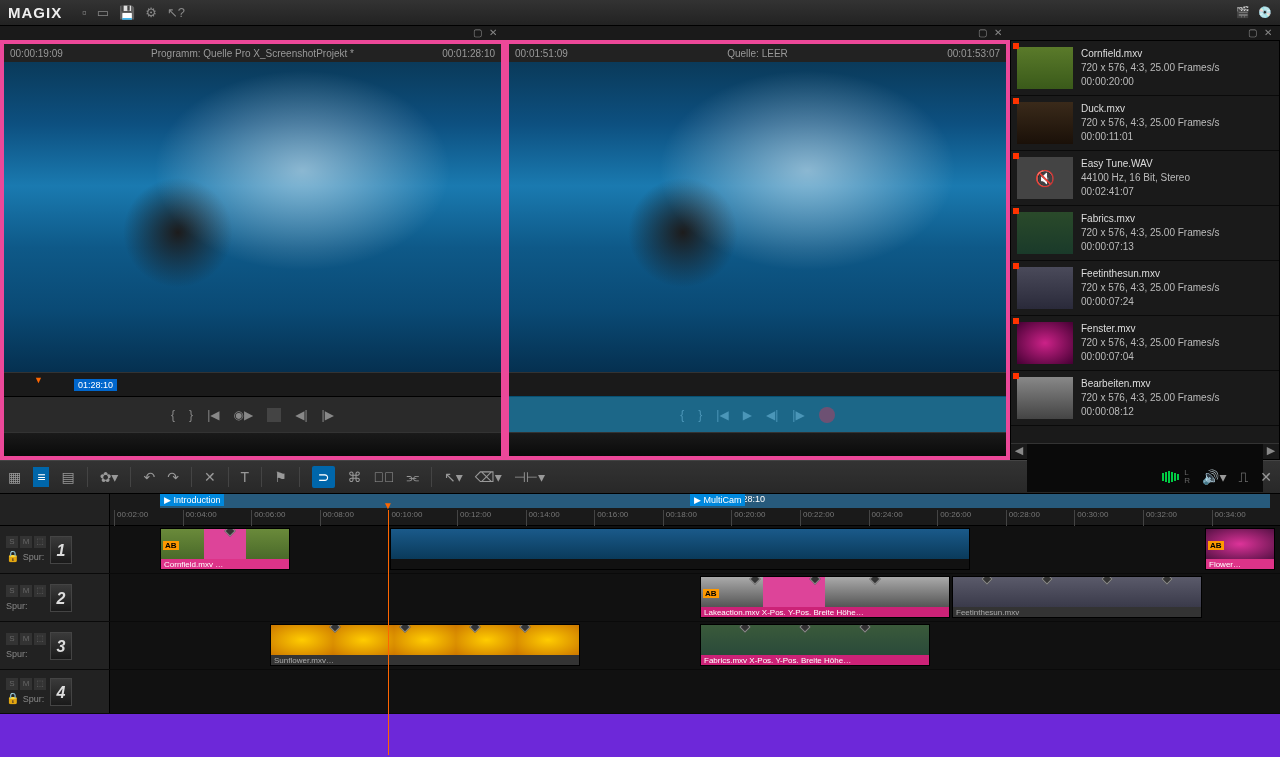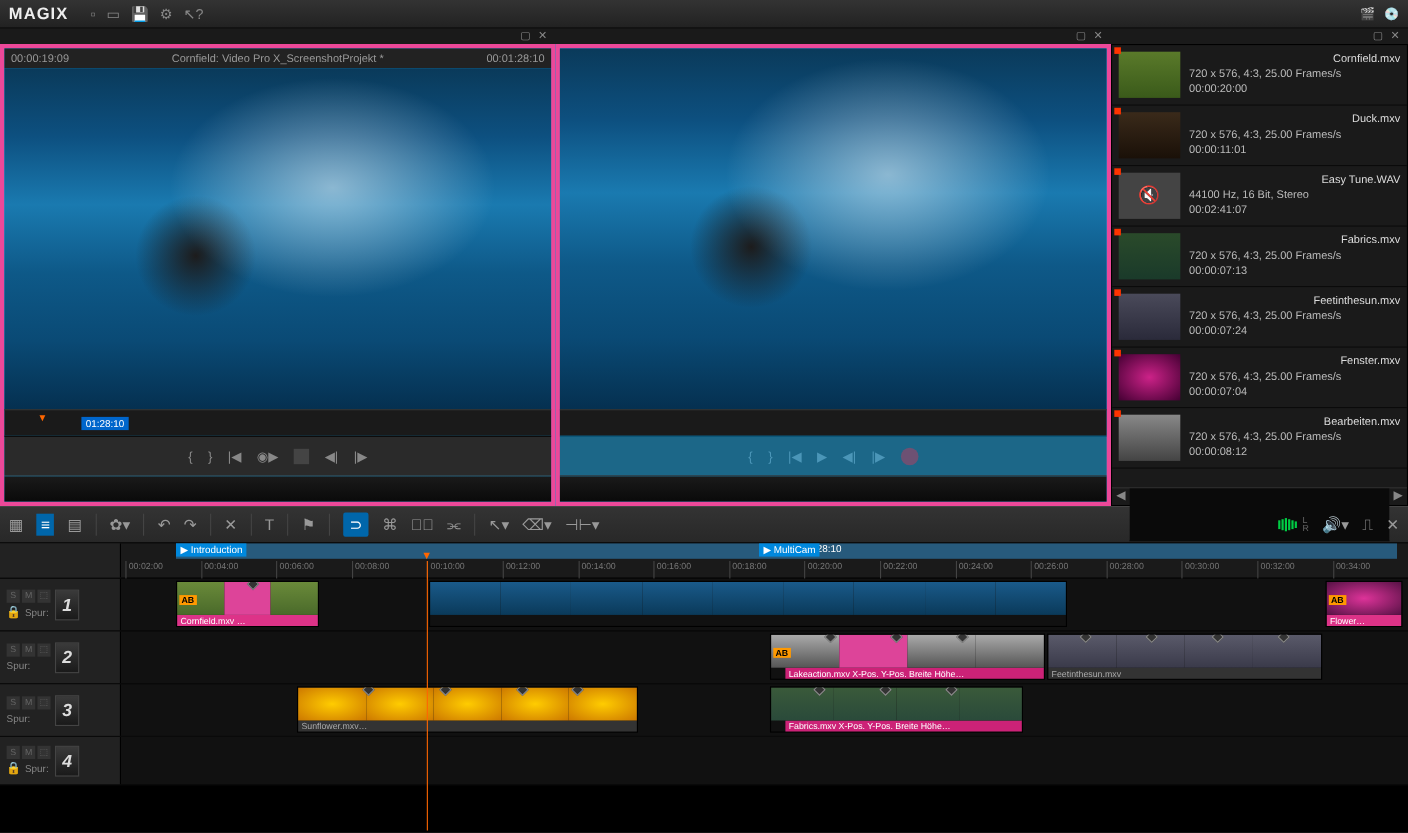--- a/index.html
+++ b/index.html
@@ -49,37 +49,37 @@
 .import-item::before { content: ''; position: absolute; left: 2px; top: 2px; width: 6px; height: 6px; background: #ff3300; }
 .import-thumb { width: 56px; height: 42px; background: #333; margin-right: 8px; }
 .import-thumb.field { background: linear-gradient(#5a7a2a, #3a5a1a); }
 .import-thumb.duck { background: linear-gradient(#3a2a1a, #1a1008); }
 .import-thumb.audio { background: #444; display: flex; align-items: center; justify-content: center; color: #888; font-size: 16px; }
 .import-thumb.fabrics { background: linear-gradient(#2a4a2a, #1a3a2a); }
 .import-thumb.feet { background: linear-gradient(#4a4a5a, #2a2a3a); }
 .import-thumb.flower { background: radial-gradient(#cc2288, #440033); }
 .import-thumb.lake { background: linear-gradient(#888, #444); }
 .import-info { flex: 1; font-size: 10px; color: #bbb; line-height: 14px; }
-.import-info .name { color: #ddd; text-align: right; }
+.import-info .name { color: #ddd; }
 .import-scroll { height: 16px; background: #1a1a1a; border-top: 1px solid #333; display: flex; }
 .import-scroll .arrow { width: 16px; text-align: center; color: #888; cursor: pointer; }
 .import-scroll .track { flex: 1; background: #0a0a0a; }
 
 
 .timeline-toolbar { height: 34px; background: linear-gradient(#333, #282828); display: flex; align-items: center; padding: 0 8px; gap: 12px; border-top: 1px solid #444; border-bottom: 1px solid #000; }
 .timeline-toolbar .ico { color: #999; cursor: pointer; font-size: 14px; }
 .timeline-toolbar .sep { width: 1px; height: 20px; background: #444; }
 .timeline-toolbar .magnet { background: #0066aa; padding: 3px 6px; border-radius: 2px; color: #fff; }
 .timeline-toolbar .spacer { flex: 1; }
 .audio-meter { display: flex; gap: 1px; align-items: center; }
 .audio-meter .seg { width: 2px; background: #00cc44; }
 .audio-meter .lr { font-size: 8px; color: #666; margin-left: 4px; line-height: 8px; }
 
 
-.timeline { height: 263px; background: #000000; display: flex; flex-direction: column; }
+.timeline { height: 263px; background: #6d28d9; display: flex; flex-direction: column; }
 .timeline-ruler { height: 32px; background: #1a1a1a; display: flex; border-bottom: 1px solid #000; }
 .ruler-head { width: 110px; background: #222; border-right: 1px solid #000; }
 .ruler-body { flex: 1; position: relative; font-size: 9px; color: #888; }
 .ruler-top { height: 16px; position: relative; }
 .marker-intro { position: absolute; left: 50px; top: 0; background: #0088dd; color: #fff; padding: 1px 4px; font-size: 9px; }
 .marker-multi { position: absolute; left: 580px; top: 0; background: #0088dd; color: #fff; padding: 1px 4px; font-size: 9px; }
 .play-range { position: absolute; left: 50px; right: 10px; top: 0; height: 14px; background: #3399dd; opacity: 0.5; }
 .playhead-time { position: absolute; left: 620px; top: 0; color: #fff; font-size: 9px; }
 .ruler-ticks { height: 16px; display: flex; padding-left: 4px; position: relative; }
 .ruler-ticks span { flex: 1; font-size: 8px; color: #777; border-left: 1px solid #444; padding-left: 2px; }
@@ -94,21 +94,21 @@
 .track-head .lock { color: #888; font-size: 11px; }
 .track-head .num { background: linear-gradient(#3a3a3a, #1a1a1a); width: 22px; height: 28px; text-align: center; line-height: 28px; font-size: 16px; font-style: italic; font-weight: bold; color: #ddd; border: 1px solid #444; }
 .track-head .label { font-size: 9px; color: #888; }
 .track-body { flex: 1; position: relative; background: #111; }
 
 .clip { position: absolute; top: 2px; height: 42px; border: 1px solid #000; overflow: hidden; }
 .clip-thumbs { height: 30px; display: flex; }
 .clip-thumbs > div { flex: 1; }
 .clip-label { height: 12px; font-size: 8px; padding: 0 3px; line-height: 12px; white-space: nowrap; overflow: hidden; }
 .clip.pink .clip-label { background: #dd3388; color: #fff; }
-.clip.pink2 .clip-label { background: #cc2277; color: #fff; margin-left: 13px; }
+.clip.pink2 .clip-label { background: #cc2277; color: #fff; }
 .clip.orange { background: linear-gradient(#ffaa33, #cc7711); }
 .clip.orange .clip-label { background: #dd7700; color: #000; }
 .clip-key { position: absolute; width: 8px; height: 8px; background: #333; border: 1px solid #888; transform: rotate(45deg); top: -2px; }
 
 .th-surf { background: linear-gradient(#1a5a8a, #0a3a5a); }
 .th-field { background: linear-gradient(#6a8a3a, #4a6a2a); }
 .th-pink { background: #dd4499; }
 .th-sun { background: radial-gradient(#ffcc00, #cc7700); }
 .th-lake { background: linear-gradient(#aaa, #555); }
 .th-feet { background: linear-gradient(#5a5a6a, #3a3a4a); }
@@ -148,41 +148,46 @@
     <span class="wc-btn">▢</span>
     <span class="wc-btn">✕</span>
   </div>
 </div>
 
 <div class="main">
 
   <div class="preview-pane">
     <div class="preview-header">
       <div class="tc-left">00:00:19:09</div>
-      <div class="title">Cornfield: Video Pro X_ScreenshotProjekt *</div>
+      <div class="title">Programm: Quelle Pro X_ScreenshotProjekt *</div>
       <div class="tc-right">00:01:28:10</div>
     </div>
     <div class="preview-image"></div>
     <div class="preview-ruler">
       <span class="ruler-marker">▼</span>
       <span class="ruler-time">01:28:10</span>
     </div>
     <div class="preview-controls">
       <span>{</span>
       <span>}</span>
       <span>|◀</span>
       <span>◉▶</span>
       <span class="stop-btn"></span>
       <span>◀|</span>
       <span>|▶</span>
     </div>
     <div class="jog-wheel"></div>
   </div>
 
   <div class="preview-pane">
+    <div class="preview-header">
+      <div class="tc-left">00:01:51:09</div>
+      <div class="title">Quelle: LEER</div>
+      <div class="tc-right">00:01:53:07</div>
+    </div>
     <div class="preview-image"></div>
     <div class="preview-ruler"></div>
     <div class="preview-controls" style="opacity:0.5">
       <span>{</span>
       <span>}</span>
       <span>|◀</span>
       <span>▶</span>
       <span>◀|</span>
       <span>|▶</span>
       <span class="rec-btn" style="opacity:1"></span>

